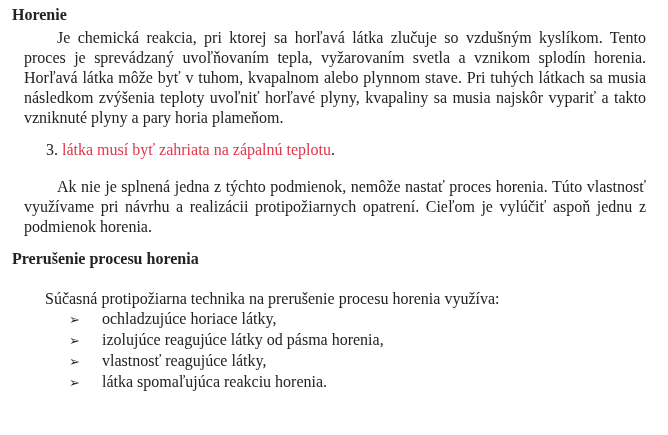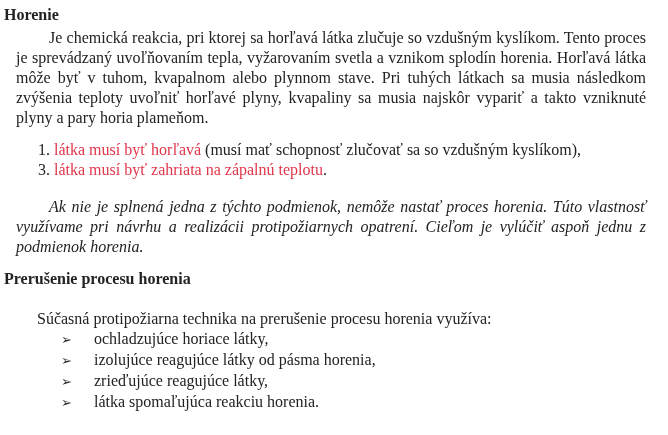--- a/index.html
+++ b/index.html
@@ -10,41 +10,41 @@
   body {
     width: 668px;
     height: 435px;
     overflow: hidden;
     font-family: "Liberation Serif", "DejaVu Serif", serif;
     font-size: 16px;
     line-height: 20px;
     color: var(--ink, #222222);
   }
   .page {
-    padding: 5px 10px 0 4px;
+    padding: 5px 10px 0 12px;
     box-sizing: border-box;
     width: 668px;
     height: 435px;
   }
   .h {
     font-weight: bold;
     margin: 0;
     line-height: 20px;
   }
   .h2 {
     margin-top: 10px;
   }
   .para {
     margin: 12px;
     text-align: justify;
     text-indent: 33px;
     line-height: 20px;
   }
   .para1 { margin-top: 3px; }
-  .para2 { margin-top: 17px; font-style: italic; }
+  .para2 { margin-top: 17px; }
   .intro-line {
     margin-top: 15px;
     line-height: 20px;
   }
   .intro2 {
     margin-top: 20px;
     text-indent: 33px;
     line-height: 20px;
   }
   .red { color: var(--red, #e1364a); }
@@ -81,30 +81,29 @@
 <body>
 
 <div class="page">
 
   <div class="h">Horenie</div>
 
   <p class="para para1">Je chemická reakcia, pri ktorej sa horľavá látka zlučuje so vzdušným kyslíkom. Tento proces je sprevádzaný uvoľňovaním tepla, vyžarovaním svetla a vznikom splodín horenia. Horľavá látka môže byť v tuhom, kvapalnom alebo plynnom stave. Pri tuhých látkach sa musia následkom zvýšenia teploty uvoľniť horľavé plyny, kvapaliny sa musia najskôr vypariť a takto vzniknuté plyny a pary horia plameňom.</p>
 
 
   <div class="num-list">
-    <div class="num-row"><span class="num">1.</span><span class="red">látka musí byť horľavá</span><span> (musí mať schopnosť zlučovať sa so vzdušným kyslíkom),</span></div>
     <div class="num-row"><span class="num">3.</span><span class="red">látka musí byť zahriata na zápalnú teplotu</span><span>.</span></div>
   </div>
 
   <p class="para para2">Ak nie je splnená jedna z týchto podmienok, nemôže nastať proces horenia. Túto vlastnosť využívame pri návrhu a realizácii protipožiarnych opatrení. Cieľom je vylúčiť aspoň jednu z podmienok horenia.</p>
 
   <div class="h h2">Prerušenie procesu horenia</div>
 
   <div class="intro2">Súčasná protipožiarna technika na prerušenie procesu horenia využíva:</div>
 
   <div class="arrow-list">
     <div class="arrow-row"><span class="arrow">➢</span><span>ochladzujúce horiace látky,</span></div>
     <div class="arrow-row"><span class="arrow">➢</span><span>izolujúce reagujúce látky od pásma horenia,</span></div>
-    <div class="arrow-row"><span class="arrow">➢</span><span>zrieďujúce reagujúce látky,</span></div>
+    <div class="arrow-row"><span class="arrow">➢</span><span>vlastnosť reagujúce látky,</span></div>
     <div class="arrow-row"><span class="arrow">➢</span><span>látka spomaľujúca reakciu horenia.</span></div>
   </div>
 
 </div>
 
 </body></html>

